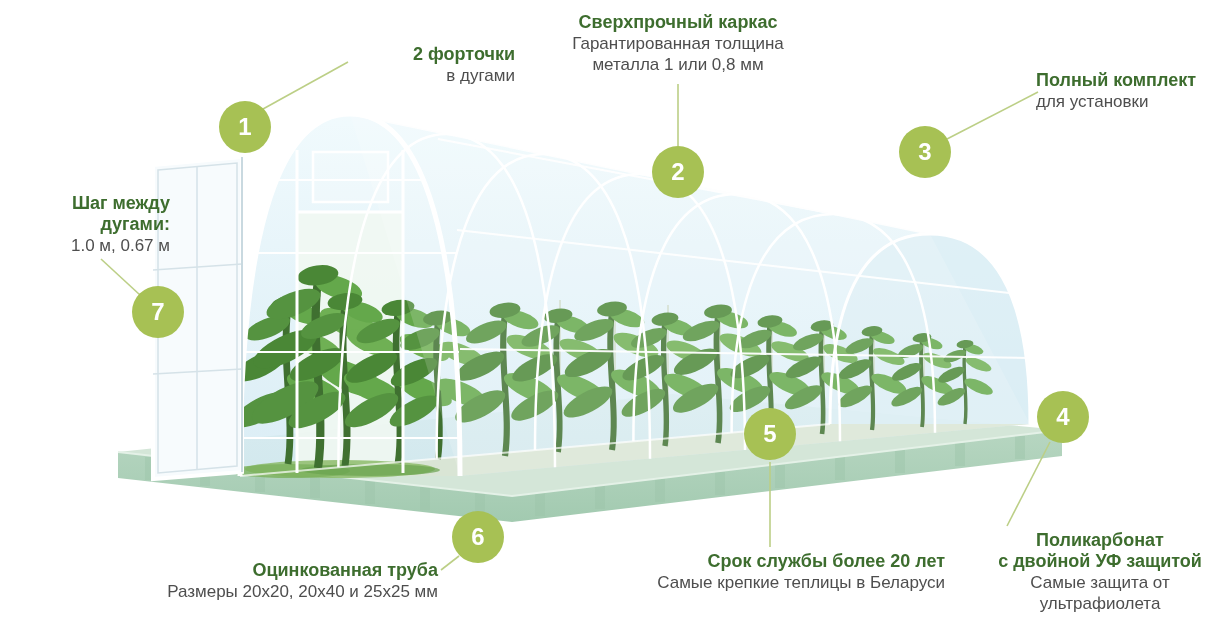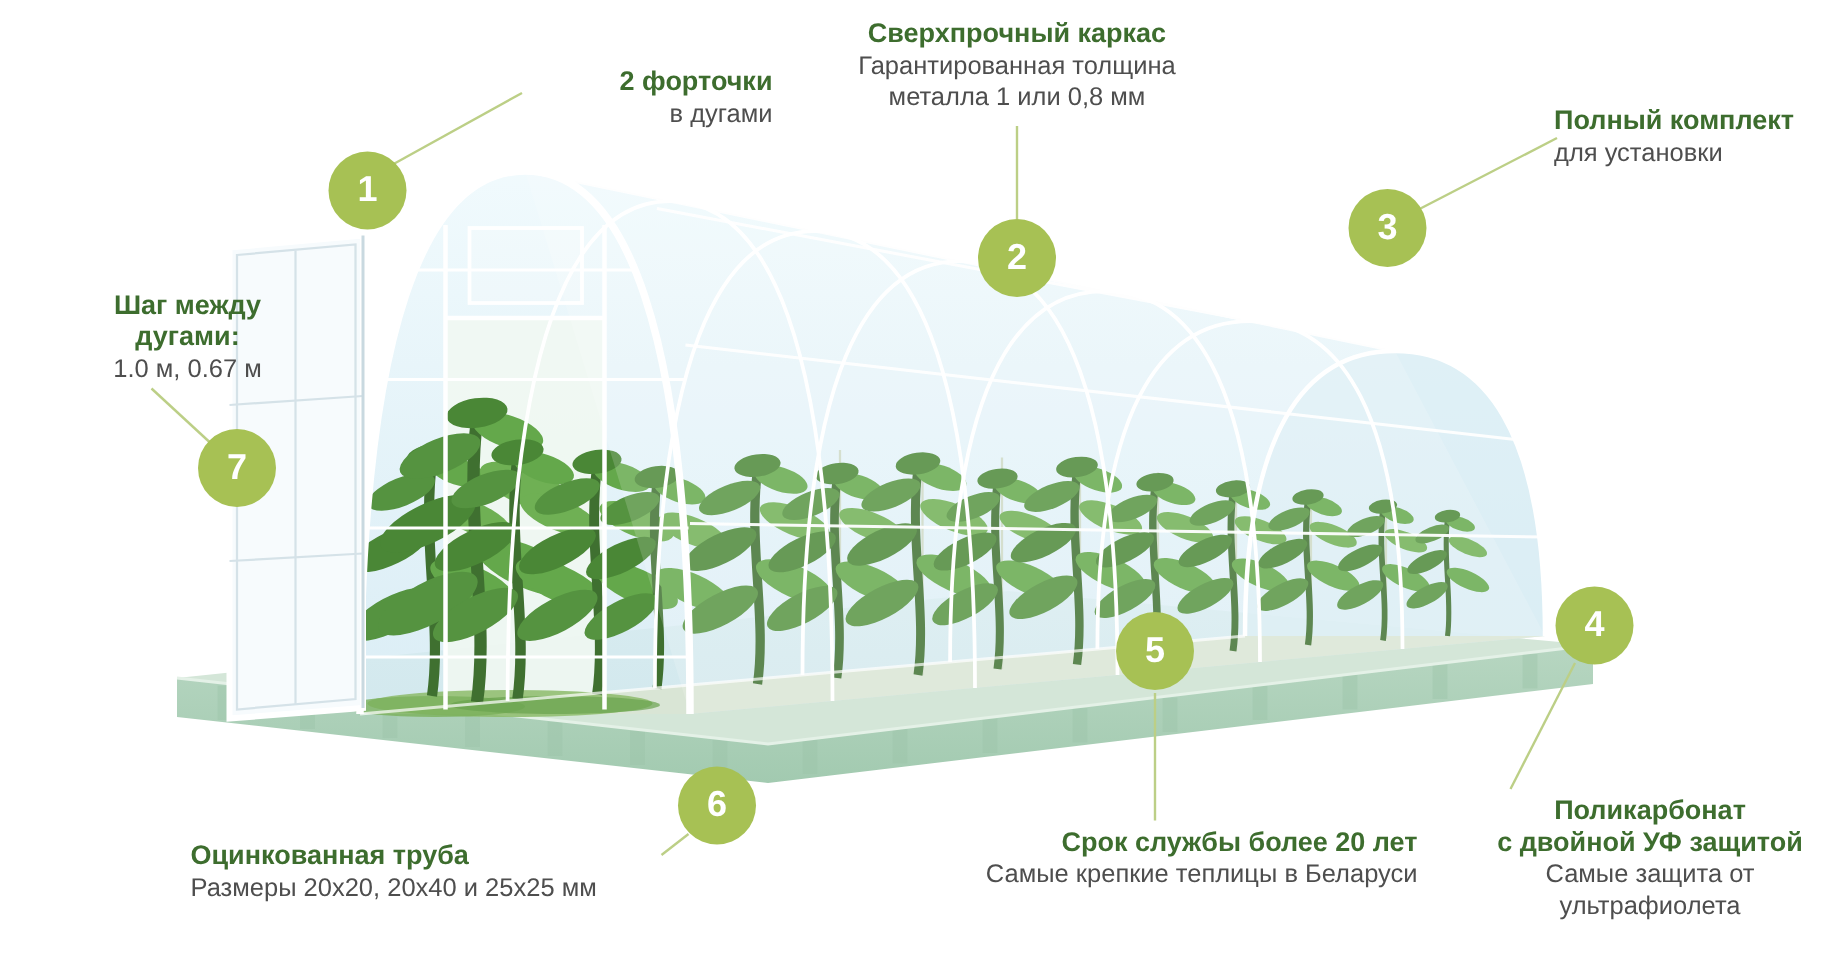--- a/index.html
+++ b/index.html
@@ -15,22 +15,22 @@
   .illustration{position:absolute;left:0;top:0;width:1231px;height:639px;}
   .connector{stroke:var(--line-green,#bccf86);stroke-width:1.6;}
   .callout{position:absolute;}
   .callout .t{color:var(--title-green,#3d6d2e);font-weight:700;font-size:18px;line-height:21px;}
   .callout .d{color:var(--desc-gray,#4e4e4e);font-size:17px;line-height:21px;}
   .c1{left:365px;top:44px;width:150px;text-align:right;}
   .c2{left:543px;top:12px;width:270px;text-align:center;}
   .c3{left:1036px;top:70px;width:166px;}
   .c4{left:995px;top:530px;width:210px;text-align:center;}
   .c5{left:595px;top:551px;width:350px;text-align:right;}
-  .c6{left:127px;top:560px;width:311px;}
-  .c7{left:40px;top:193px;width:130px;text-align:center;margin-left:20px;}
+  .c6{left:127px;top:560px;width:311px;text-align:right;}
+  .c7{left:40px;top:193px;width:130px;text-align:right;}
   .badge{position:absolute;width:52px;height:52px;border-radius:50%;
     background:var(--badge-green,#a7c154);
     display:flex;align-items:center;justify-content:center;}
   .badge-num{color:#ffffff;font-weight:700;font-size:24px;}
   .b1{left:219px;top:101px;}
   .b2{left:652px;top:146px;}
   .b3{left:899px;top:126px;}
   .b4{left:1037px;top:391px;}
   .b5{left:744px;top:408px;}
   .b6{left:452px;top:511px;}

